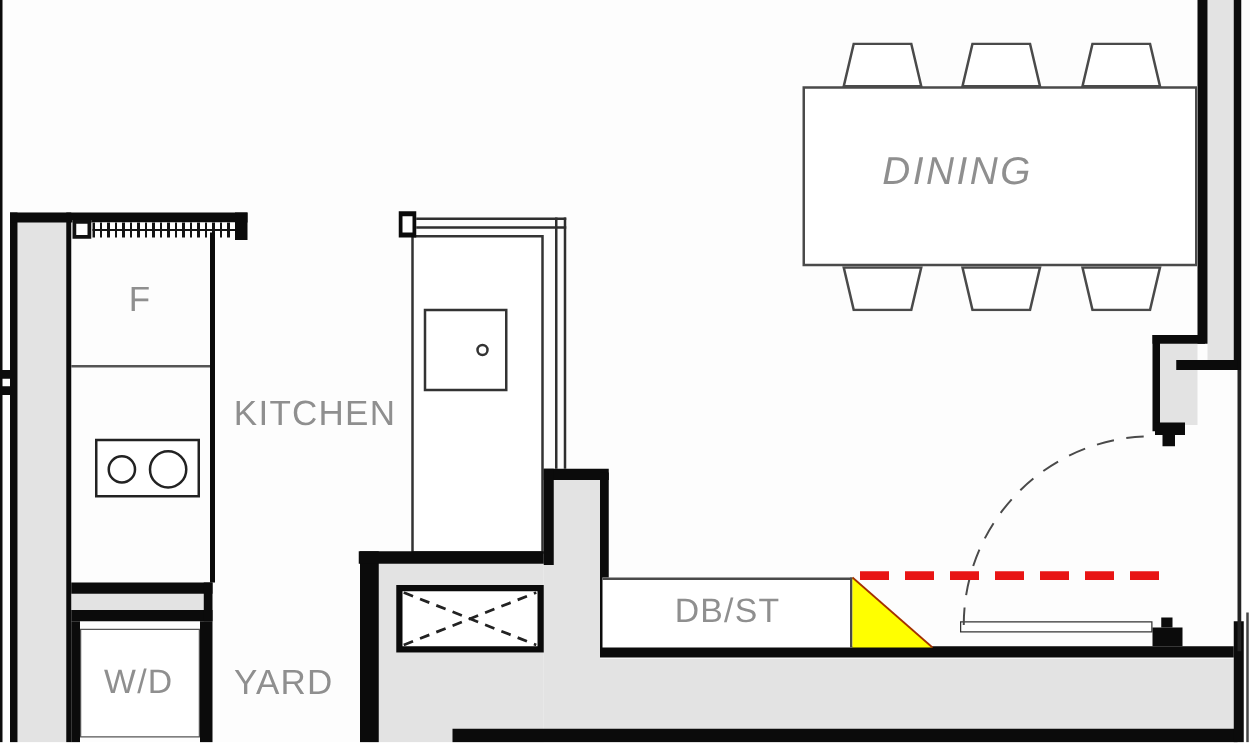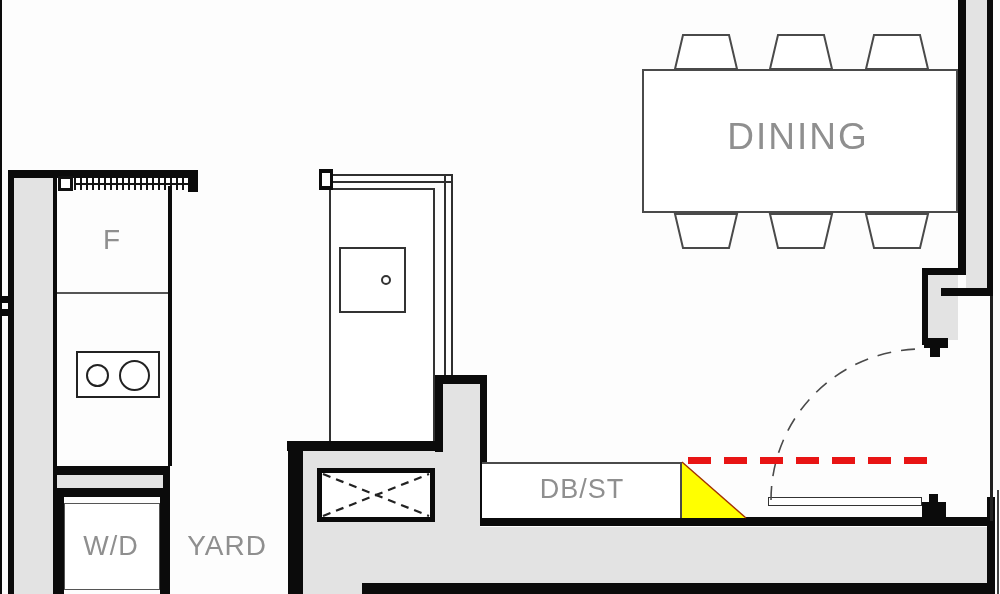--- a/index.html
+++ b/index.html
@@ -138,18 +138,19 @@
 
   <svg class="overlay" width="1000" height="594" viewBox="0 0 1000 594">
     <path d="M 771 500 A 151 151 0 0 1 922 349" fill="none" stroke="#4a4a4a" stroke-width="1.6" stroke-dasharray="14 10"></path>
     <polygon points="682,462 746,518 682,518" style="fill:var(--highlight-triangle,#ffff00);"></polygon>
     <line x1="682" y1="462" x2="746" y2="518" stroke="#a33000" stroke-width="1.4"></line>
   </svg>
 
   <div class="reddash" style="left:688px;top:457px;width:252px;height:7px;"></div>
 
   <div class="label" style="left:112px;top:240px;font-size:28px;">F</div>
+  <div class="label" style="left:252px;top:331px;font-size:28px;">KITCHEN</div>
   <div class="label" style="left:111px;top:546px;font-size:27px;">W/D</div>
   <div class="label" style="left:582px;top:489px;font-size:27px;">DB/ST</div>
   <div class="label" style="left:227px;top:546px;font-size:28px;">YARD</div>
-  <div class="label" style="left:798px;top:137px;font-size:37px;letter-spacing:2px;">DINING</div>
+  <div class="label" style="left:766px;top:137px;font-size:31px;letter-spacing:2px;font-style:italic;">DINING</div>
 
 </div>
 
 </body></html>

